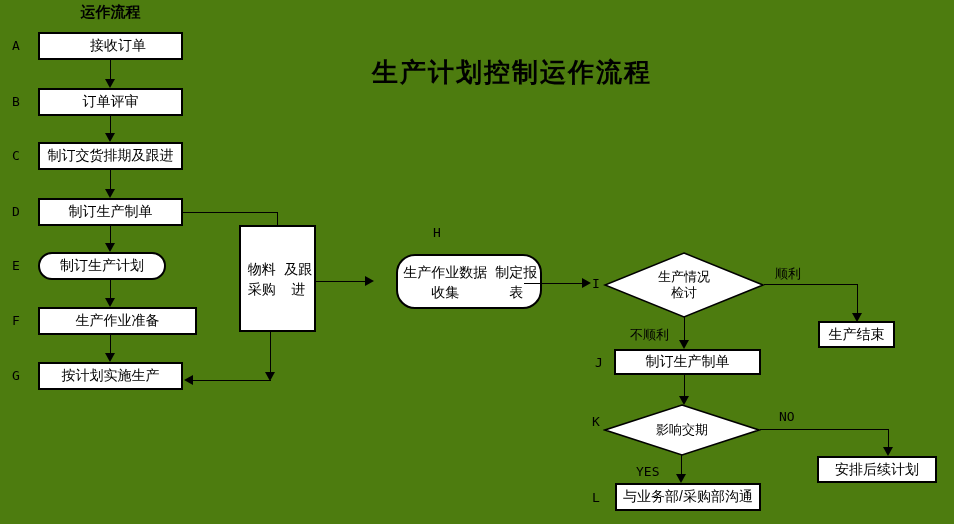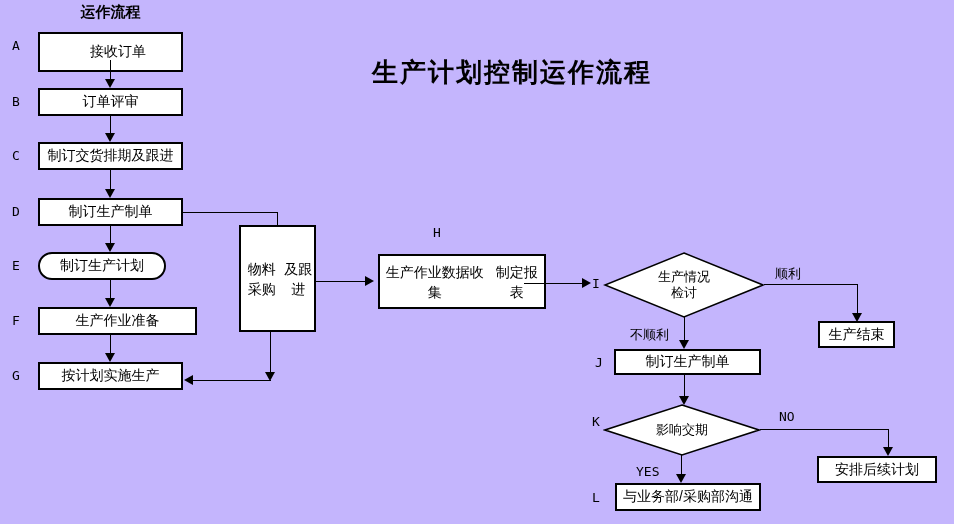--- a/index.html
+++ b/index.html
@@ -1,16 +1,16 @@
 <!DOCTYPE html>
 <html><head>
 <meta charset="utf-8">
 <style>
   html,body {margin:0; padding:0; background:#ffffff;}
-  .canvas {position:relative; width:954px; height:524px; background:#c4b5fd; color:#000;
+  .canvas {position:relative; width:954px; height:524px; background:#4d7c0f; color:#000;
            font-family:"Liberation Sans","DejaVu Sans",sans-serif; overflow:hidden;}
   .col-title {position:absolute; left:38px; top:3px; width:145px; text-align:center;
               font-weight:bold; font-size:15px;}
   .main-title {position:absolute; left:332px; top:55px; width:360px; text-align:center;
                font-weight:bold; font-size:26px; letter-spacing:2px;}
   .pbox {position:absolute; box-sizing:border-box; border:2px solid #000; background:#fff;
          display:flex; align-items:center; justify-content:center;
          font-size:14px; text-align:center; white-space:nowrap;}
   .pbox.multi {flex-direction:row; line-height:20px; white-space:normal;}
   .letter {position:absolute; font-family:"DejaVu Sans Mono","Liberation Mono",monospace;
@@ -21,29 +21,29 @@
   .vl {position:absolute; width:1px; background:#000;}
   .arr {position:absolute; width:0; height:0;}
   .arr.down  {border-left:5px solid transparent; border-right:5px solid transparent; border-top:9px solid #000;}
   .arr.right {border-top:5px solid transparent; border-bottom:5px solid transparent; border-left:9px solid #000;}
   .arr.left  {border-top:5px solid transparent; border-bottom:5px solid transparent; border-right:9px solid #000;}
   .diamond {position:absolute;}
   .diamond svg {position:absolute; left:0; top:0;}
   .dtext {position:absolute; left:0; top:0; right:0; bottom:0; display:flex; flex-direction:column;
           align-items:center; justify-content:center; font-size:13px; line-height:16px; text-align:center;}
   
-  .box-a {left:38px; top:32px;  width:145px; height:40px;padding-left:15px;}
+  .box-a {left:38px; top:32px;  width:145px; height:28px;padding-left:15px;}
   .box-b {left:38px; top:88px;  width:145px; height:28px;}
   .box-c {left:38px; top:142px; width:145px; height:28px;}
   .box-d {left:38px; top:198px; width:145px; height:28px;}
   .box-e {left:38px; top:252px; width:128px; height:28px;border-radius:14px;}
   .box-f {left:38px; top:307px; width:159px; height:28px;}
   .box-g {left:38px; top:362px; width:145px; height:28px;}
   .box-material {left:239px; top:225px; width:77px;  height:107px;}
-  .box-h {left:378px; top:254px; width:168px; height:55px; line-height:22px;}
+  .box-h {left:396px; top:254px; width:146px; height:55px; line-height:22px;border-radius:19px;}
   .box-end {left:818px; top:321px; width:77px; height:27px;}
   .box-j {left:614px; top:349px; width:147px; height:26px;}
   .box-followup {left:817px; top:456px; width:120px; height:27px;}
   .box-l {left:615px; top:483px; width:146px; height:28px;}
 </style>
 </head>
 <body>
 
 <div class="canvas">
 

